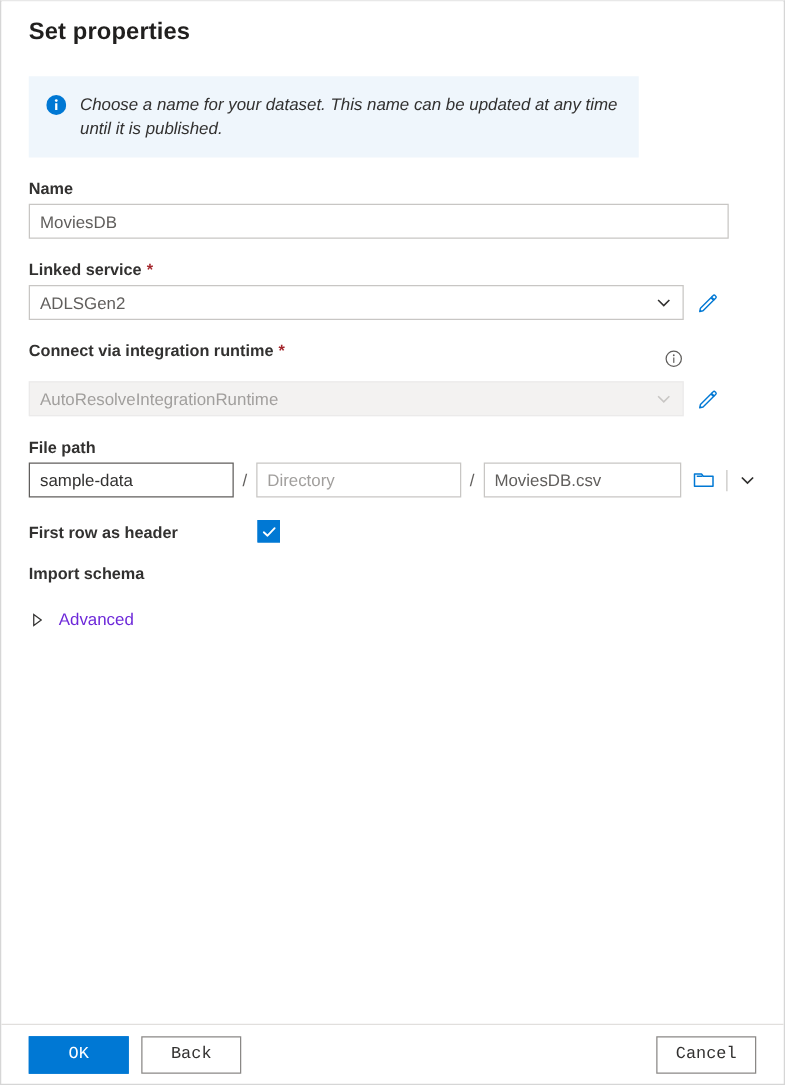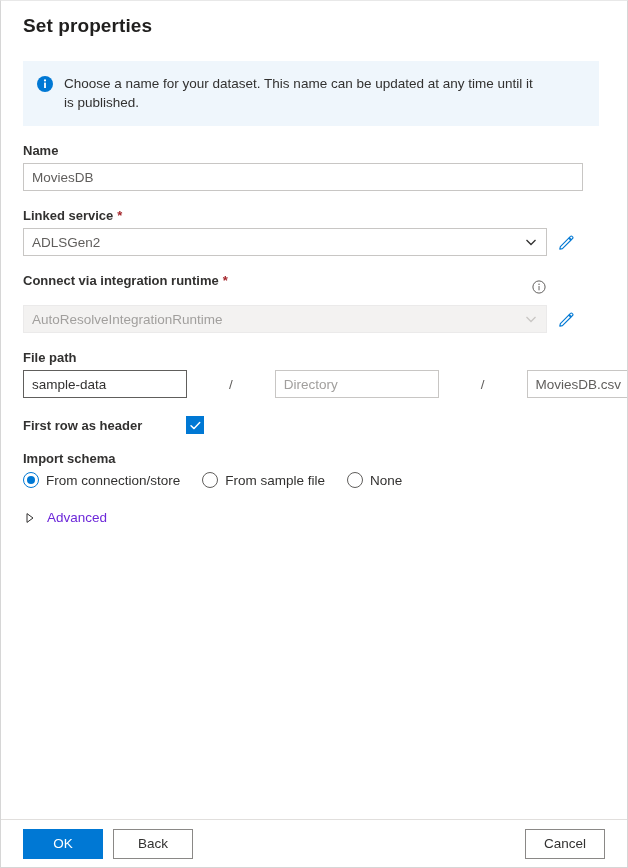--- a/index.html
+++ b/index.html
@@ -45,21 +45,22 @@
   }
 
   
   .info-bar {
     margin-top: 24px;
     background: #eff6fc;
     display: flex;
     align-items: flex-start;
     padding: 13px 14px 14px 14px;
     box-sizing: border-box;
-    width: 576px;
+    width: 488px;
+    font-style: italic;
   }
   .info-icon {
     flex: 0 0 auto;
     width: 16px;
     height: 16px;
     margin-right: 11px;
     margin-top: 2px;
   }
   .info-text {
     font-size: 13.5px;
@@ -147,21 +148,20 @@
     width: 17px;
     height: 17px;
     margin-left: 11px;
     cursor: pointer;
   }
 
   
   .filepath-row {
     display: flex;
     align-items: center;
-    gap: 35px;
   }
   .fp-box { width: 164px; }
   .fp-box.first {
     border: 1px solid #605e5c;
     color: #323130;
   }
   .fp-box.third { width: 158px; }
   .slash {
     color: #605e5c;
     font-size: 13.5px;
@@ -183,21 +183,21 @@
   
   .checkbox-row {
     margin-top: 18px;
     display: flex;
     align-items: center;
   }
   .checkbox-row .cb-label {
     font-size: 13px;
     font-weight: 600;
     color: #323130;
-    width: 163px;
+    width: 183px;
   }
   .checkbox {
     width: 18px;
     height: 18px;
     background: #0078d4;
     border: 1px solid #0078d4;
     box-sizing: border-box;
     display: flex;
     align-items: center;
     justify-content: center;
@@ -256,21 +256,21 @@
     height: 48px;
     display: flex;
     align-items: center;
     padding: 0 22px;
     box-sizing: border-box;
   }
   .btn {
     box-sizing: border-box;
     height: 30px;
     min-width: 80px;
-    font-family: Liberation Sans, sans-serif;
+    font-family: Liberation Mono, monospace;
     font-size: 13.5px;
     border: 1px solid #8a8886;
     background: #ffffff;
     color: #323130;
     cursor: pointer;
     padding: 0 14px;
   }
   .btn.primary {
     background: #0078d4;
     border-color: #0078d4;
@@ -386,34 +386,20 @@
       <span class="cb-label">First row as header</span>
       <span class="checkbox">
         <svg viewBox="0 0 16 16" width="13" height="13">
           <polyline points="2.5,8.4 6.2,11.8 13.2,4.4" fill="none" stroke="#ffffff" stroke-width="1.8" stroke-linecap="round" stroke-linejoin="round"></polyline>
         </svg>
       </span>
     </div>
 
     <div class="radio-section">
       <div class="field-label" style="margin-bottom:0;">Import schema</div>
-      <div class="radio-group">
-        <label class="radio-item">
-          <span class="radio checked"></span>
-          <span>From connection/store</span>
-        </label>
-        <label class="radio-item">
-          <span class="radio"></span>
-          <span>From sample file</span>
-        </label>
-        <label class="radio-item">
-          <span class="radio"></span>
-          <span>None</span>
-        </label>
-      </div>
     </div>
 
     <div class="advanced-row">
       <span class="tri">
         <svg viewBox="0 0 10 12" width="10" height="12">
           <polygon points="2,1.6 8,6 2,10.4" fill="none" stroke="#323130" stroke-width="1"></polygon>
         </svg>
       </span>
       <span>Advanced</span>
     </div>

